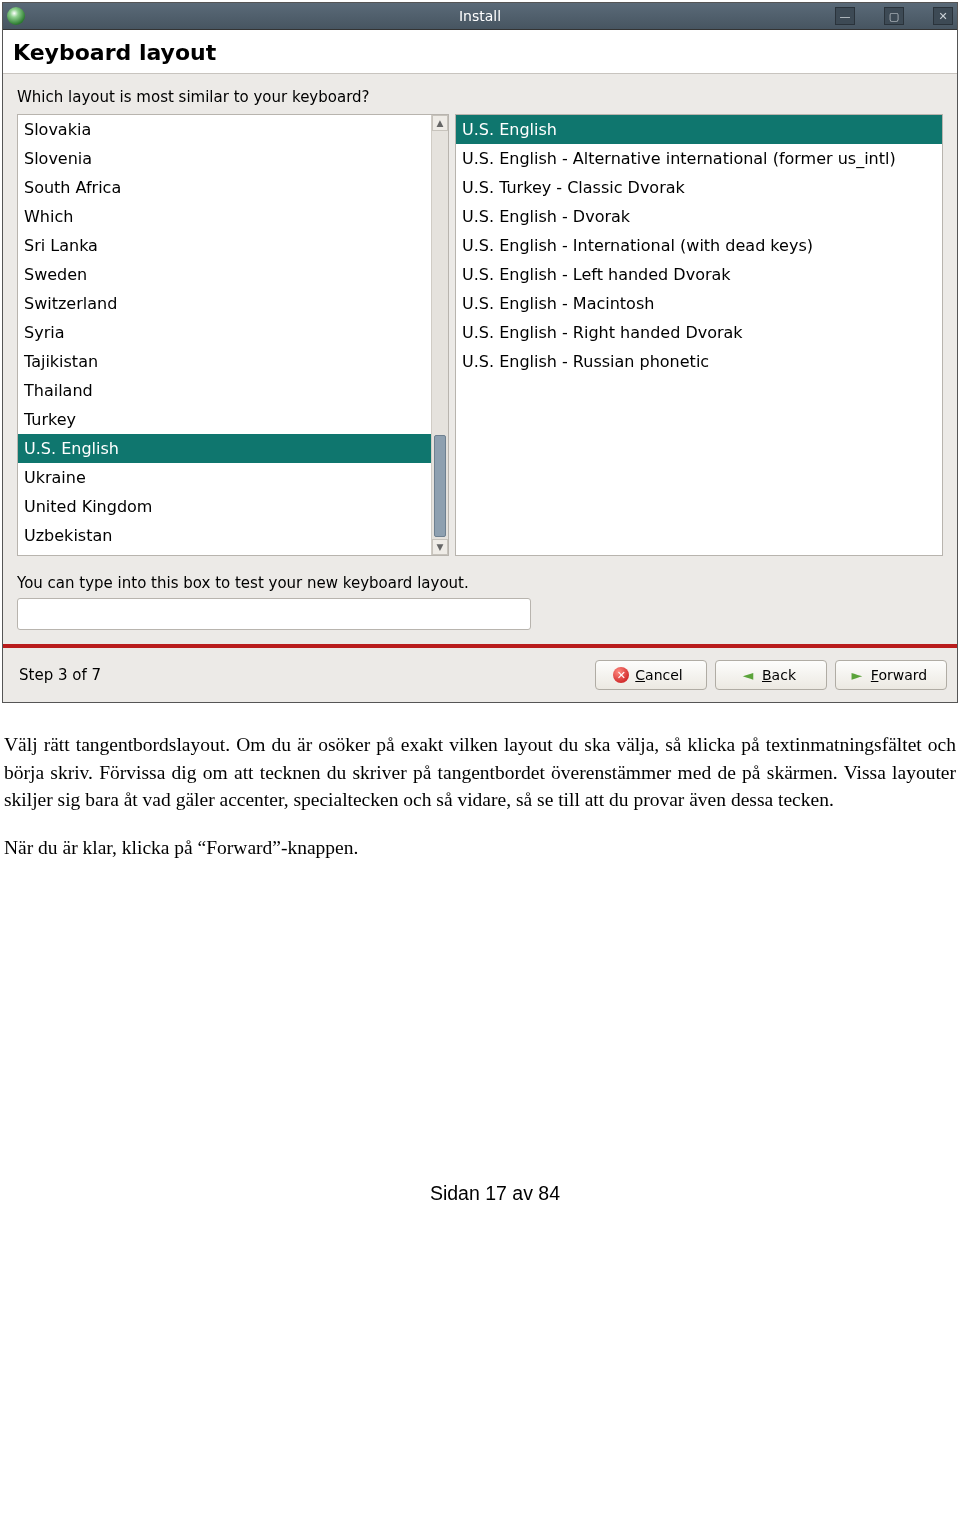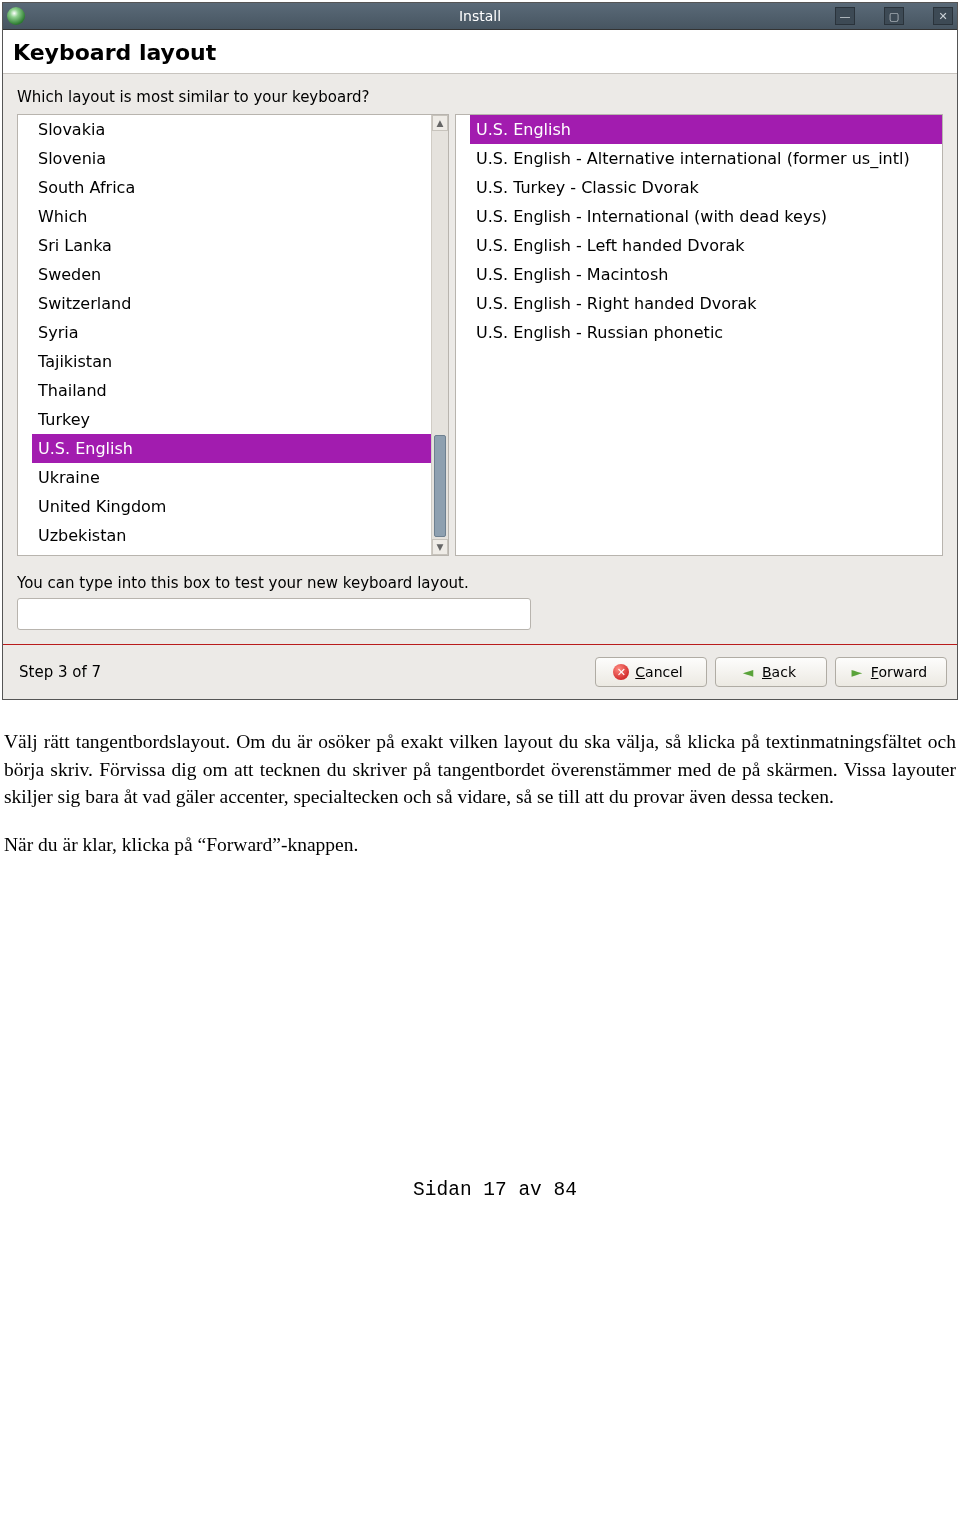--- a/index.html
+++ b/index.html
@@ -85,24 +85,23 @@
     overflow: hidden;
     font-size: 16px;
     line-height: 29px;
   }
   .list .item {
     padding: 0 6px;
     white-space: nowrap;
     overflow: hidden;
     text-overflow: clip;
     cursor: pointer;
-    margin-left: 14px;
   }
   .list .item.selected {
-    background: #a21caf;
+    background: #0f766e;
     color: #fff;
   }
   .scrollbar {
     width: 16px;
     background: #e5e2dd;
     border-left: 1px solid #d0ccc5;
     position: relative;
   }
   .scrollbar .sb-btn {
     position: absolute;
@@ -134,21 +133,21 @@
   .test-input input {
     width: 500px;
     height: 26px;
     border: 1px solid #b8b4ae;
     border-radius: 3px;
     padding: 2px 6px;
     font-size: 14px;
     background:#fff;
   }
   .footer {
-    border-top: 1px solid #b91c1c;
+    border-top: 4px solid #b91c1c;
     padding: 12px 10px 12px 16px;
     display: flex;
     align-items: center;
   }
   .footer .step { font-size: 15px; }
   .footer .spacer { flex: 1; }
   .btn {
     height: 28px;
     border: 1px solid #b0aca4;
     border-radius: 4px;
@@ -170,21 +169,21 @@
   .below {
     padding: 26px 4px 0 4px;
     font-family: Georgia, "Times New Roman", serif;
     font-size: 19.5px;
     line-height: 1.42;
     text-align: justify;
   }
   .below p { margin: 0 0 20px 0; }
   .pagenum {
     text-align: center;
-    font-family: Liberation Mono, monospace;
+    font-family: Liberation Sans, sans-serif;
     font-size: 19.5px;
     padding-top: 300px;
     padding-left: 30px;
   }
   .underline { text-decoration: underline; }
 </style>
 </head>
 <body>
 
 <div class="window">
@@ -228,20 +227,21 @@
           <div class="sb-btn top">▲</div>
           <div class="thumb"></div>
           <div class="sb-btn bot">▼</div>
         </div>
       </div>
       <div class="listwrap">
         <div class="list" id="variant-list">
             <div class="item selected">U.S. English</div>
             <div class="item">U.S. English - Alternative international (former us_intl)</div>
             <div class="item">U.S. Turkey - Classic Dvorak</div>
+            <div class="item">U.S. English - Dvorak</div>
             <div class="item">U.S. English - International (with dead keys)</div>
             <div class="item">U.S. English - Left handed Dvorak</div>
             <div class="item">U.S. English - Macintosh</div>
             <div class="item">U.S. English - Right handed Dvorak</div>
             <div class="item">U.S. English - Russian phonetic</div>
           </div>
       </div>
     </div>
 
     <div class="test-label">You can type into this box to test your new keyboard layout.</div>

